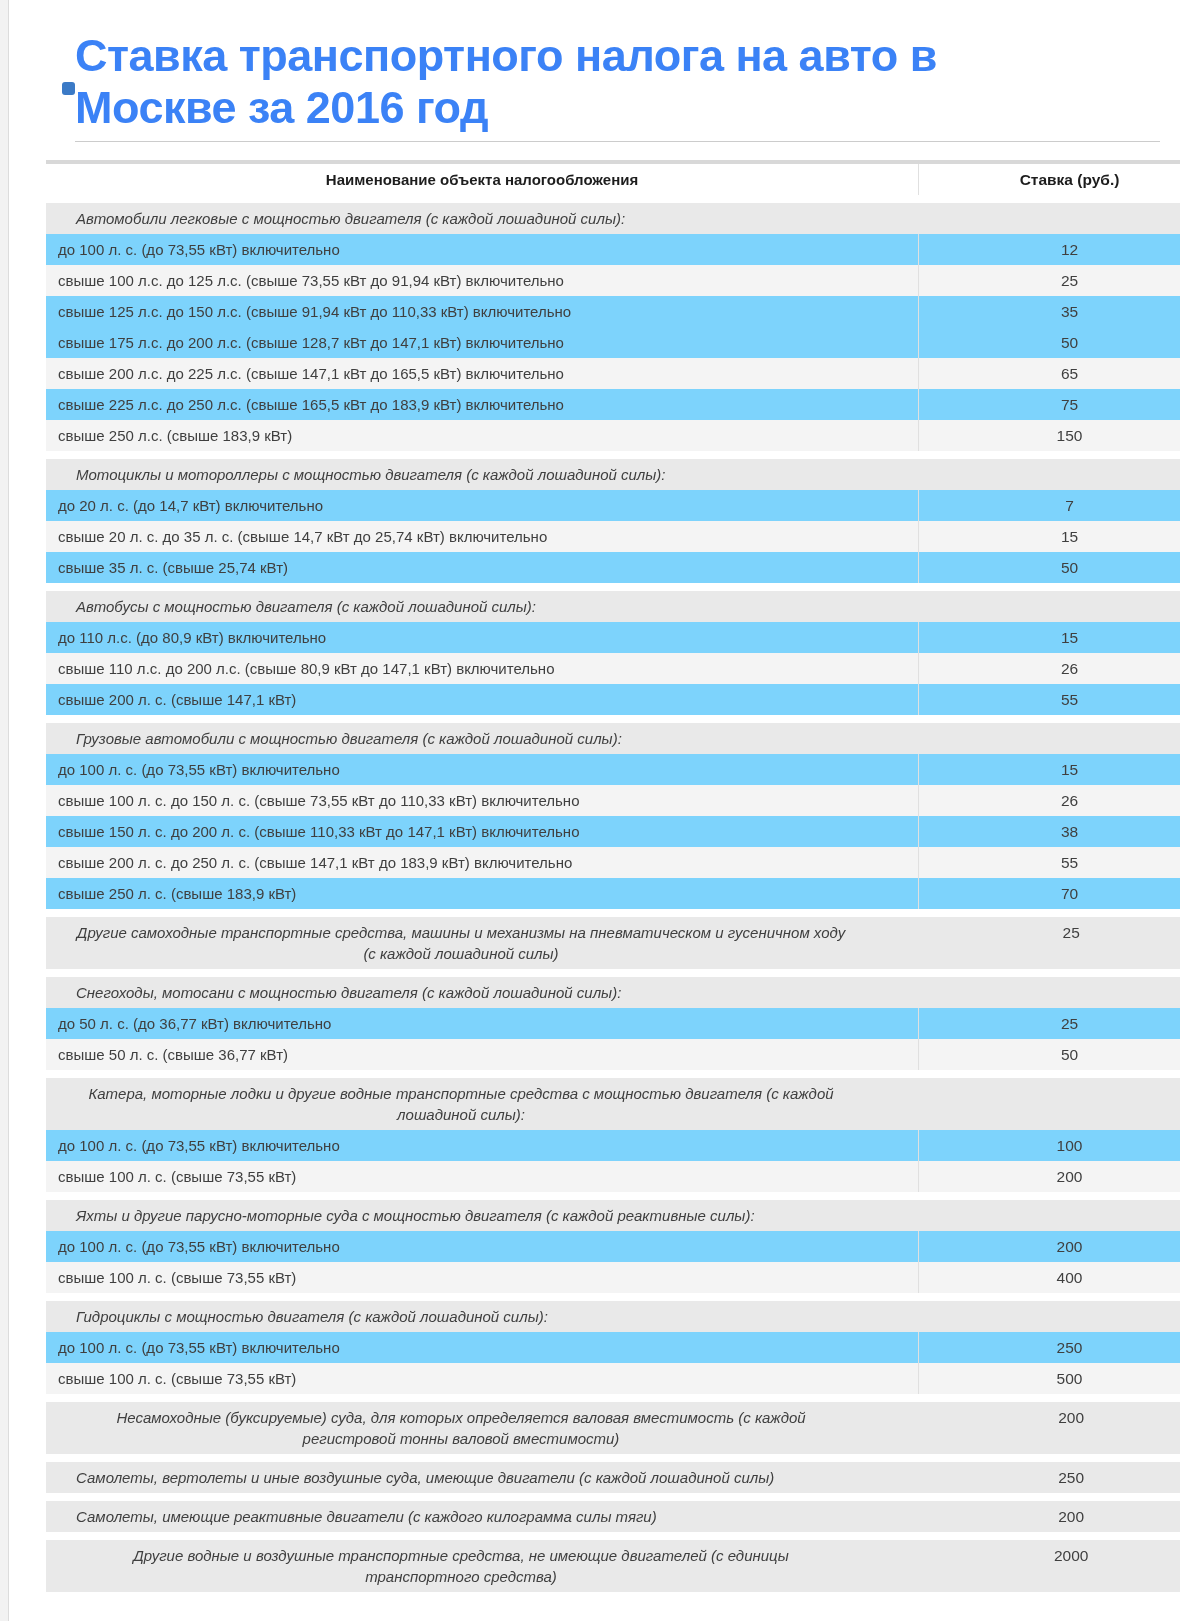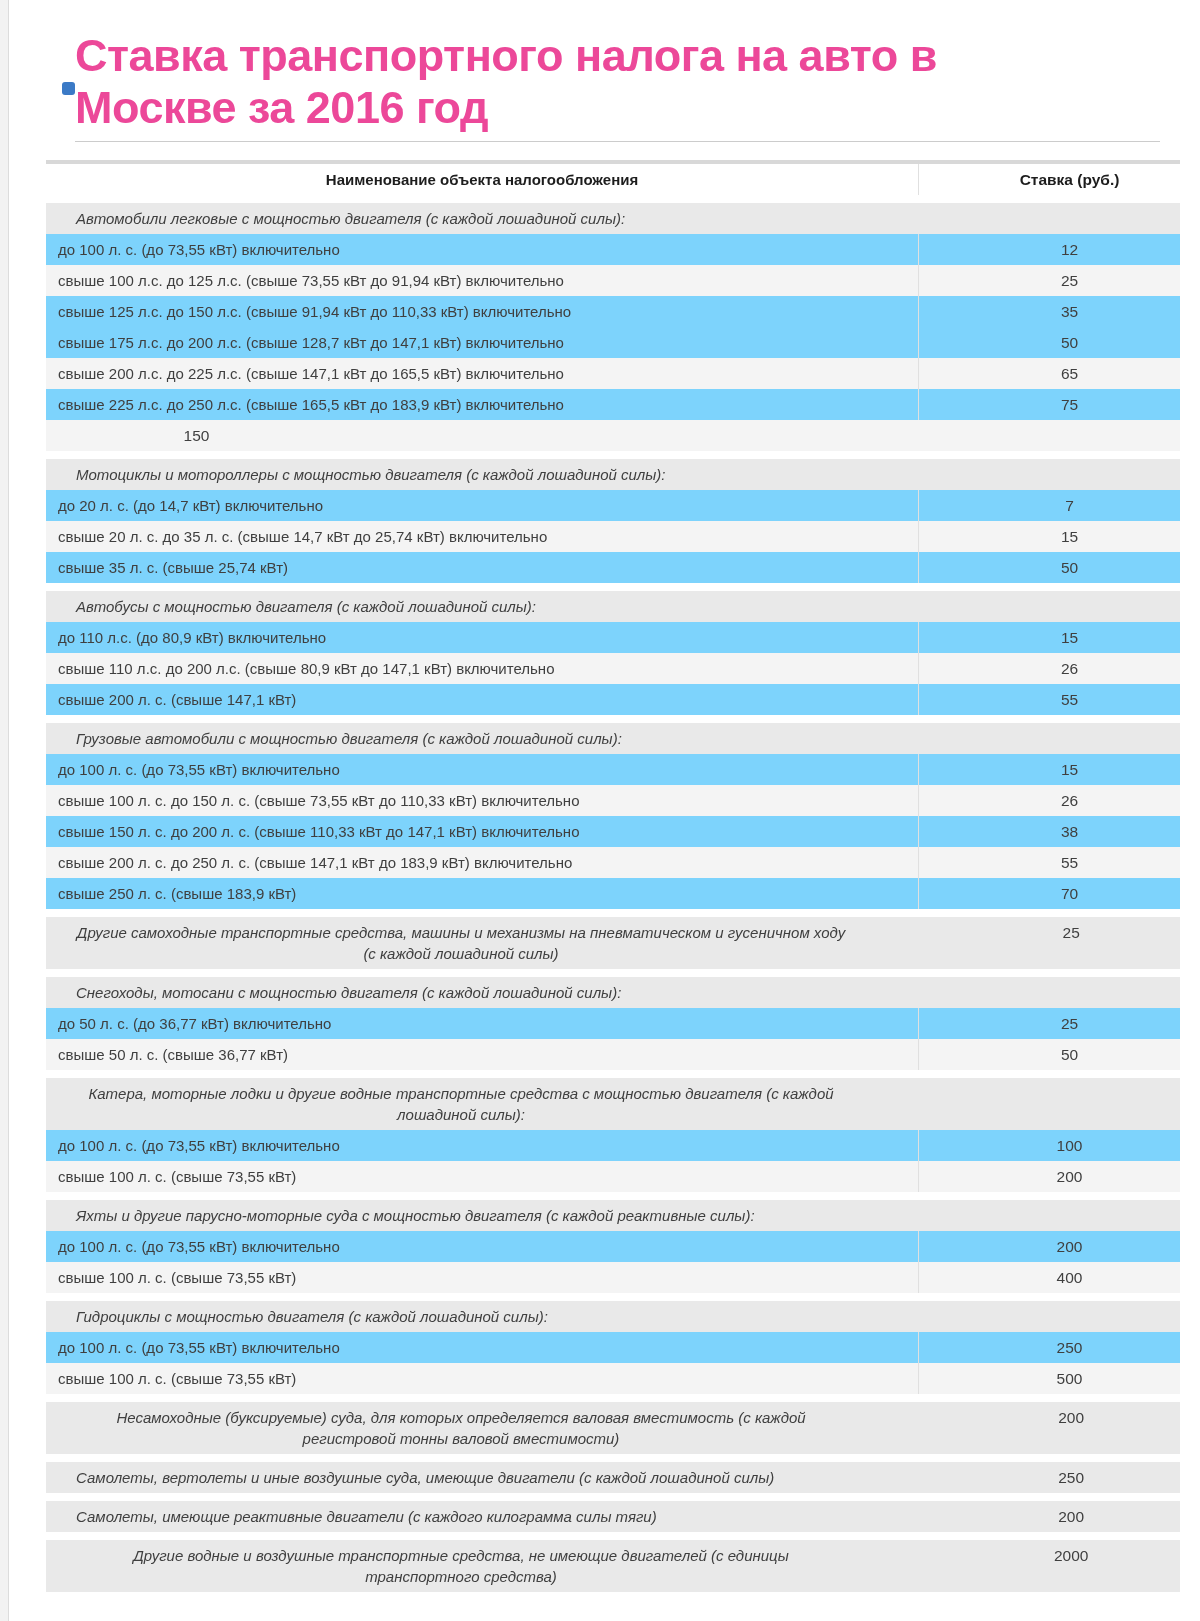--- a/index.html
+++ b/index.html
@@ -14,21 +14,21 @@
   .page-edge {
     position: absolute; left: 0; top: 0;
     width: 8px; height: 100%;
     background: #f2f2f2;
     border-right: 1px solid #dcdcdc;
   }
   .title-wrap { position: relative; margin: 30px 20px 0 75px; }
   h1.page-title {
     margin: 0;
     font-size: 45px; line-height: 52px;
-    font-weight: 700; color: #ec4899;
+    font-weight: 700; color: #3b82f6;
     letter-spacing: -0.5px;
   }
   h1.page-title span { display: block; }
   .title-bullet {
     position: absolute; left: 62px; top: 82px;
     width: 13px; height: 13px; border-radius: 3px;
   }
   .title-rule { margin: 7px 40px 0 75px; height: 1px; background: #cccccc; }
 
   .tax-table {
@@ -101,20 +101,21 @@
       </div>
       <div class="row data-row alt">
         <div class="cell cell-name"><span class="label-text">свыше 200 л.с. до 225 л.с. (свыше 147,1 кВт до 165,5 кВт) включительно</span></div>
         <div class="cell cell-rate">65</div>
       </div>
       <div class="row data-row">
         <div class="cell cell-name"><span class="label-text">свыше 225 л.с. до 250 л.с. (свыше 165,5 кВт до 183,9 кВт) включительно</span></div>
         <div class="cell cell-rate">75</div>
       </div>
       <div class="row data-row alt">
+        <div class="cell cell-name"><span class="label-text">свыше 250 л.с. (свыше 183,9 кВт)</span></div>
         <div class="cell cell-rate">150</div>
       </div>
       <div class="row section-row">
         <div class="cell cell-name"><span class="label-text">Мотоциклы и мотороллеры с мощностью двигателя (с каждой лошадиной силы):</span></div>
       </div>
       <div class="row data-row">
         <div class="cell cell-name"><span class="label-text">до 20 л. с. (до 14,7 кВт) включительно</span></div>
         <div class="cell cell-rate">7</div>
       </div>
       <div class="row data-row alt">

